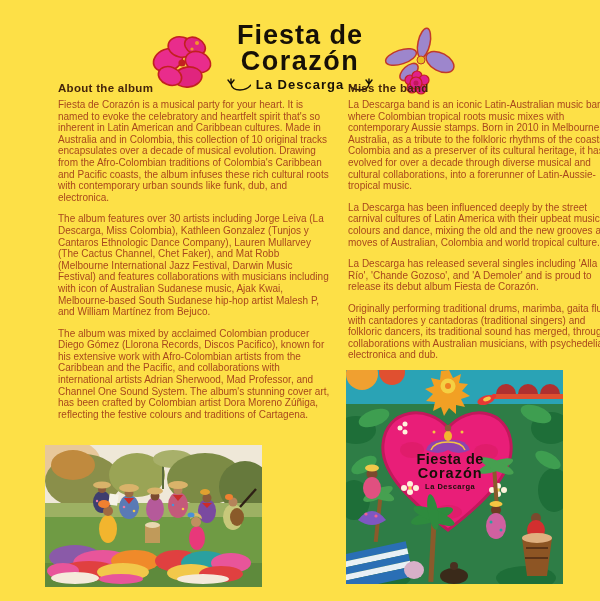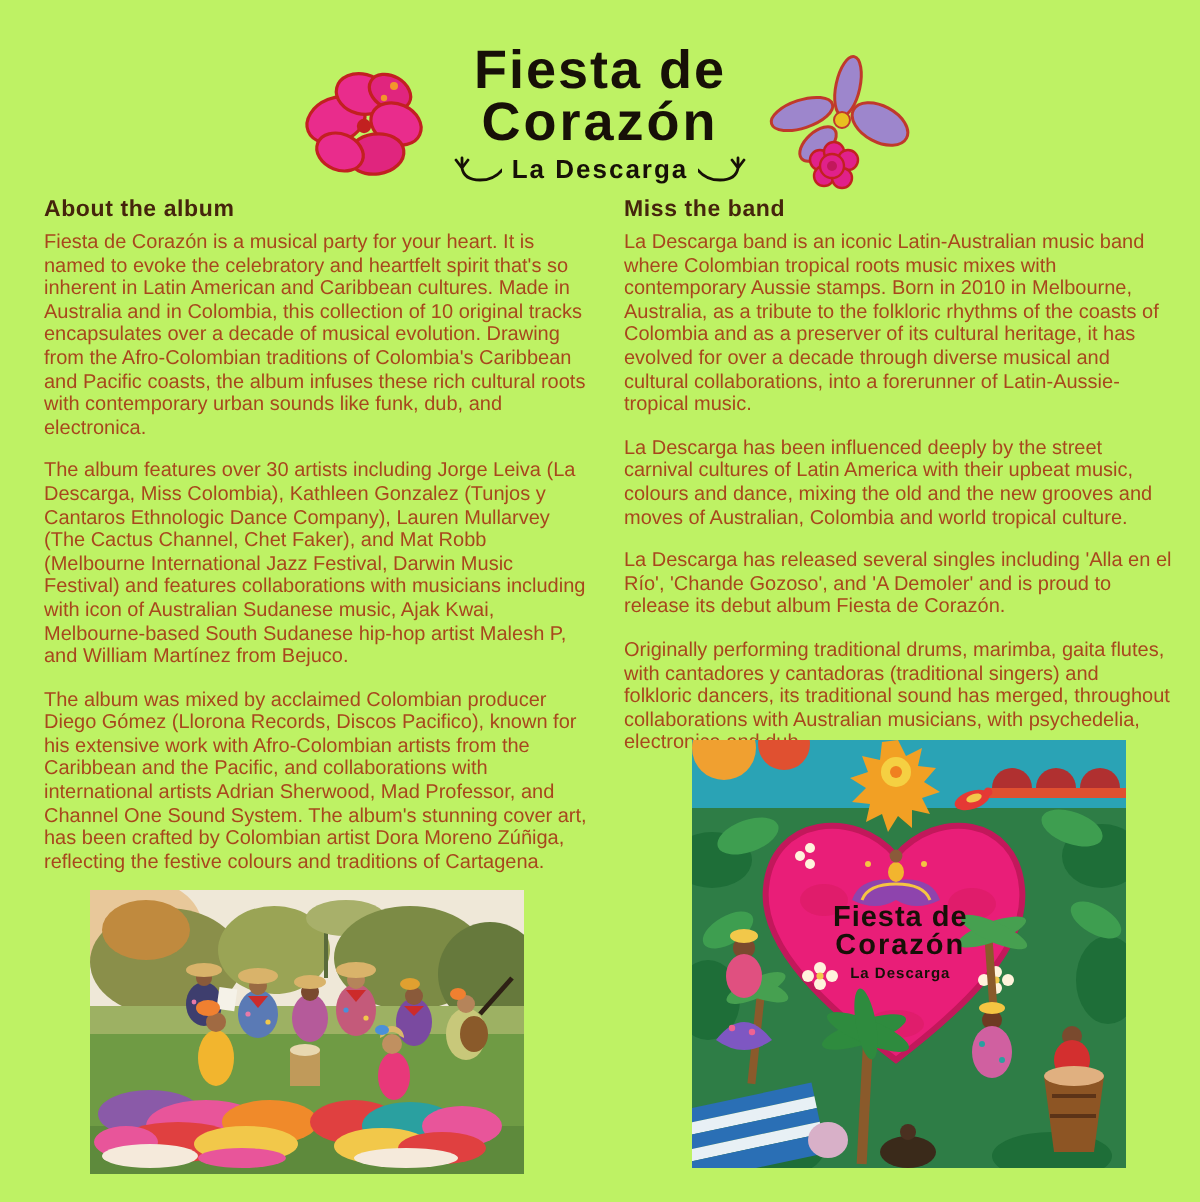--- a/index.html
+++ b/index.html
@@ -1,32 +1,32 @@
 <!DOCTYPE html>
 <html><head>
 <meta charset="utf-8">
 <style>
   * { margin:0; padding:0; box-sizing:border-box; }
   html,body { background:#c9c9c9; }
   .page {
     position:relative; width:600px; height:601px; overflow:hidden;
-    background:#bef264;
+    background:#fde047;
     font-family:"Liberation Sans", sans-serif;
   }
   
   .logo { position:absolute; top:22px; left:0; width:600px; text-align:center; color:#171007; }
   .logo-l1 { font-size:27px; font-weight:bold; letter-spacing:1px; line-height:26px; }
   .logo-l2 { font-size:27px; font-weight:bold; letter-spacing:1.5px; line-height:26px; }
   .logo-sub { margin-top:3px; font-size:13px; font-weight:bold; letter-spacing:1px;
               display:flex; align-items:center; justify-content:center; gap:5px; }
   .flower { position:absolute; }
   .flower-left  { top:24px; left:148px; }
   .flower-right { top:26px; left:383px; }
   
-  .col { position:absolute; top:99px; width:274px; }
+  .col { position:absolute; top:82px; width:274px;margin-left:36px; }
   .col-left  { left:22px; }
   .col-right { left:312px; }
   .col h3 { font-size:11.5px; font-weight:bold; letter-spacing:.3px; color:#45250C; margin-bottom:5px; }
   .col p  { font-size:10px; line-height:11.6px; color:#A8471D; margin-bottom:10px; }
   
   .band-photo { position:absolute; left:45px; top:445px; width:217px; height:142px; }
   .album-cover { position:absolute; left:346px; top:370px; width:217px; height:214px; }
   .band-photo svg, .album-cover svg { display:block; width:100%; height:100%; }
   .cover-text { position:absolute; left:3%; width:90%; top:82px; text-align:center; color:#171007; }
   .cover-l1 { font-size:14.5px; font-weight:bold; letter-spacing:.5px; line-height:14px; }

